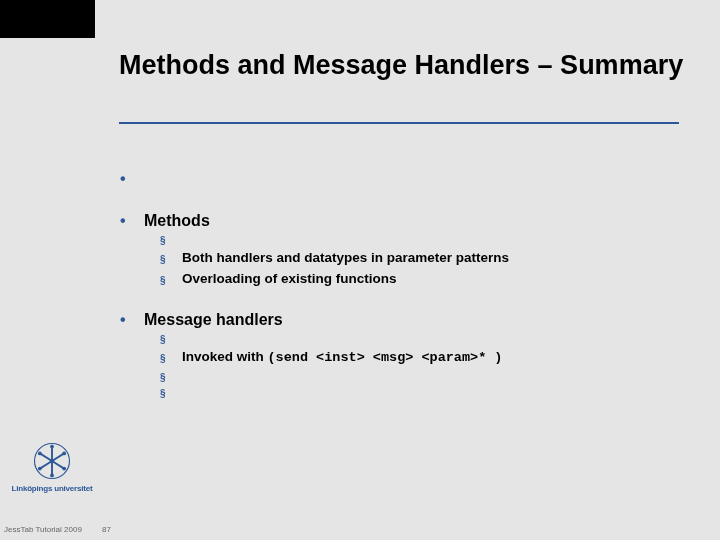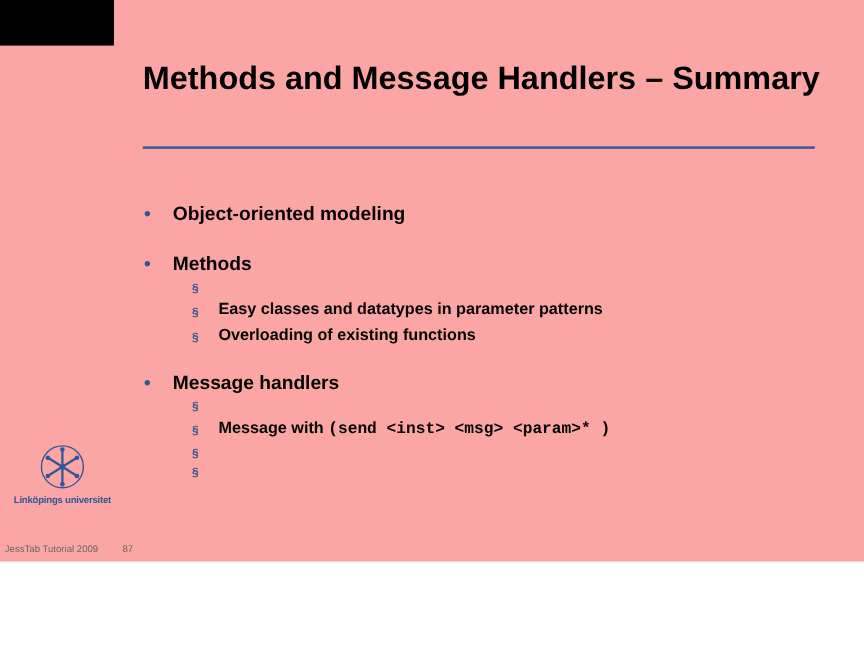--- a/index.html
+++ b/index.html
@@ -1,17 +1,17 @@
 <!DOCTYPE html>
 <html><head>
 <meta charset="utf-8">
 <style>
   * { margin: 0; padding: 0; box-sizing: border-box; }
   html, body { width: 720px; height: 540px; font-family: Arial, Helvetica, sans-serif; background: #fff; overflow: hidden; }
-  .slide { position: relative; width: 720px; height: 468px; background: #fca5a5; }
+  .slide { position: relative; width: 720px; height: 540px; background: #e5e5e5; }
   .top-black { position: absolute; left: 0; top: 0; width: 95px; height: 38px; background: #000; }
   .title { position: absolute; left: 119px; top: 50px; width: 580px; color: #000; font-size: 27px; font-weight: bold; line-height: 1.18; }
   .rule { position: absolute; left: 119px; top: 122px; width: 560px; height: 2px; background: #2d5797; }
   .content { position: absolute; left: 120px; top: 160px; width: 570px; color: #000; }
   .b1 { display: flex; align-items: baseline; margin: 10px 0 0 0; font-size: 16px; font-weight: bold; }
   .b1 .dot { color: #2d5797; font-size: 16px; width: 24px; flex: 0 0 24px; }
   .b2 { display: flex; align-items: baseline; margin: 3px 0 0 40px; font-size: 13.5px; font-weight: bold; line-height: 1.3; }
   .b2 .sq { color: #2d5797; font-size: 10px; width: 22px; flex: 0 0 22px; position: relative; top: 1px; }
   .mono { font-family: "Courier New", Courier, monospace; font-weight: bold; }
   .gap { height: 14px; }
@@ -26,54 +26,53 @@
 
 <div class="slide">
   <div class="top-black"></div>
   <div class="title">Methods and Message Handlers – Summary</div>
   <div class="rule"></div>
 
   <div class="content">
 
     <div class="b1">
       <span class="dot">•</span>
-      <span>Object-oriented modeling</span>
     </div>
 
     <div class="gap"></div>
 
     <div class="b1">
       <span class="dot">•</span>
       <span>Methods</span>
     </div>
     <div class="b2">
       <span class="sq">§</span>
     </div>
     <div class="b2">
       <span class="sq">§</span>
-      <span>Easy classes and datatypes in parameter patterns</span>
+      <span>Both handlers and datatypes in parameter patterns</span>
     </div>
     <div class="b2">
       <span class="sq">§</span>
       <span>Overloading of existing functions</span>
     </div>
 
     <div class="gap"></div>
 
     <div class="b1">
       <span class="dot">•</span>
       <span>Message handlers</span>
     </div>
     <div class="b2">
       <span class="sq">§</span>
     </div>
     <div class="b2">
       <span class="sq">§</span>
       <span>
-        <span>Message with </span><span class="mono">(send &lt;inst&gt; &lt;msg&gt; &lt;param&gt;* )</span>
+        <span>Invoked with </span><span class="mono">(send &lt;inst&gt; &lt;msg&gt; &lt;param&gt;* )</span>
       </span>
     </div>
     <div class="b2">
       <span class="sq">§</span>
     </div>
     <div class="b2">
       <span class="sq">§</span>
     </div>
 
   </div>

